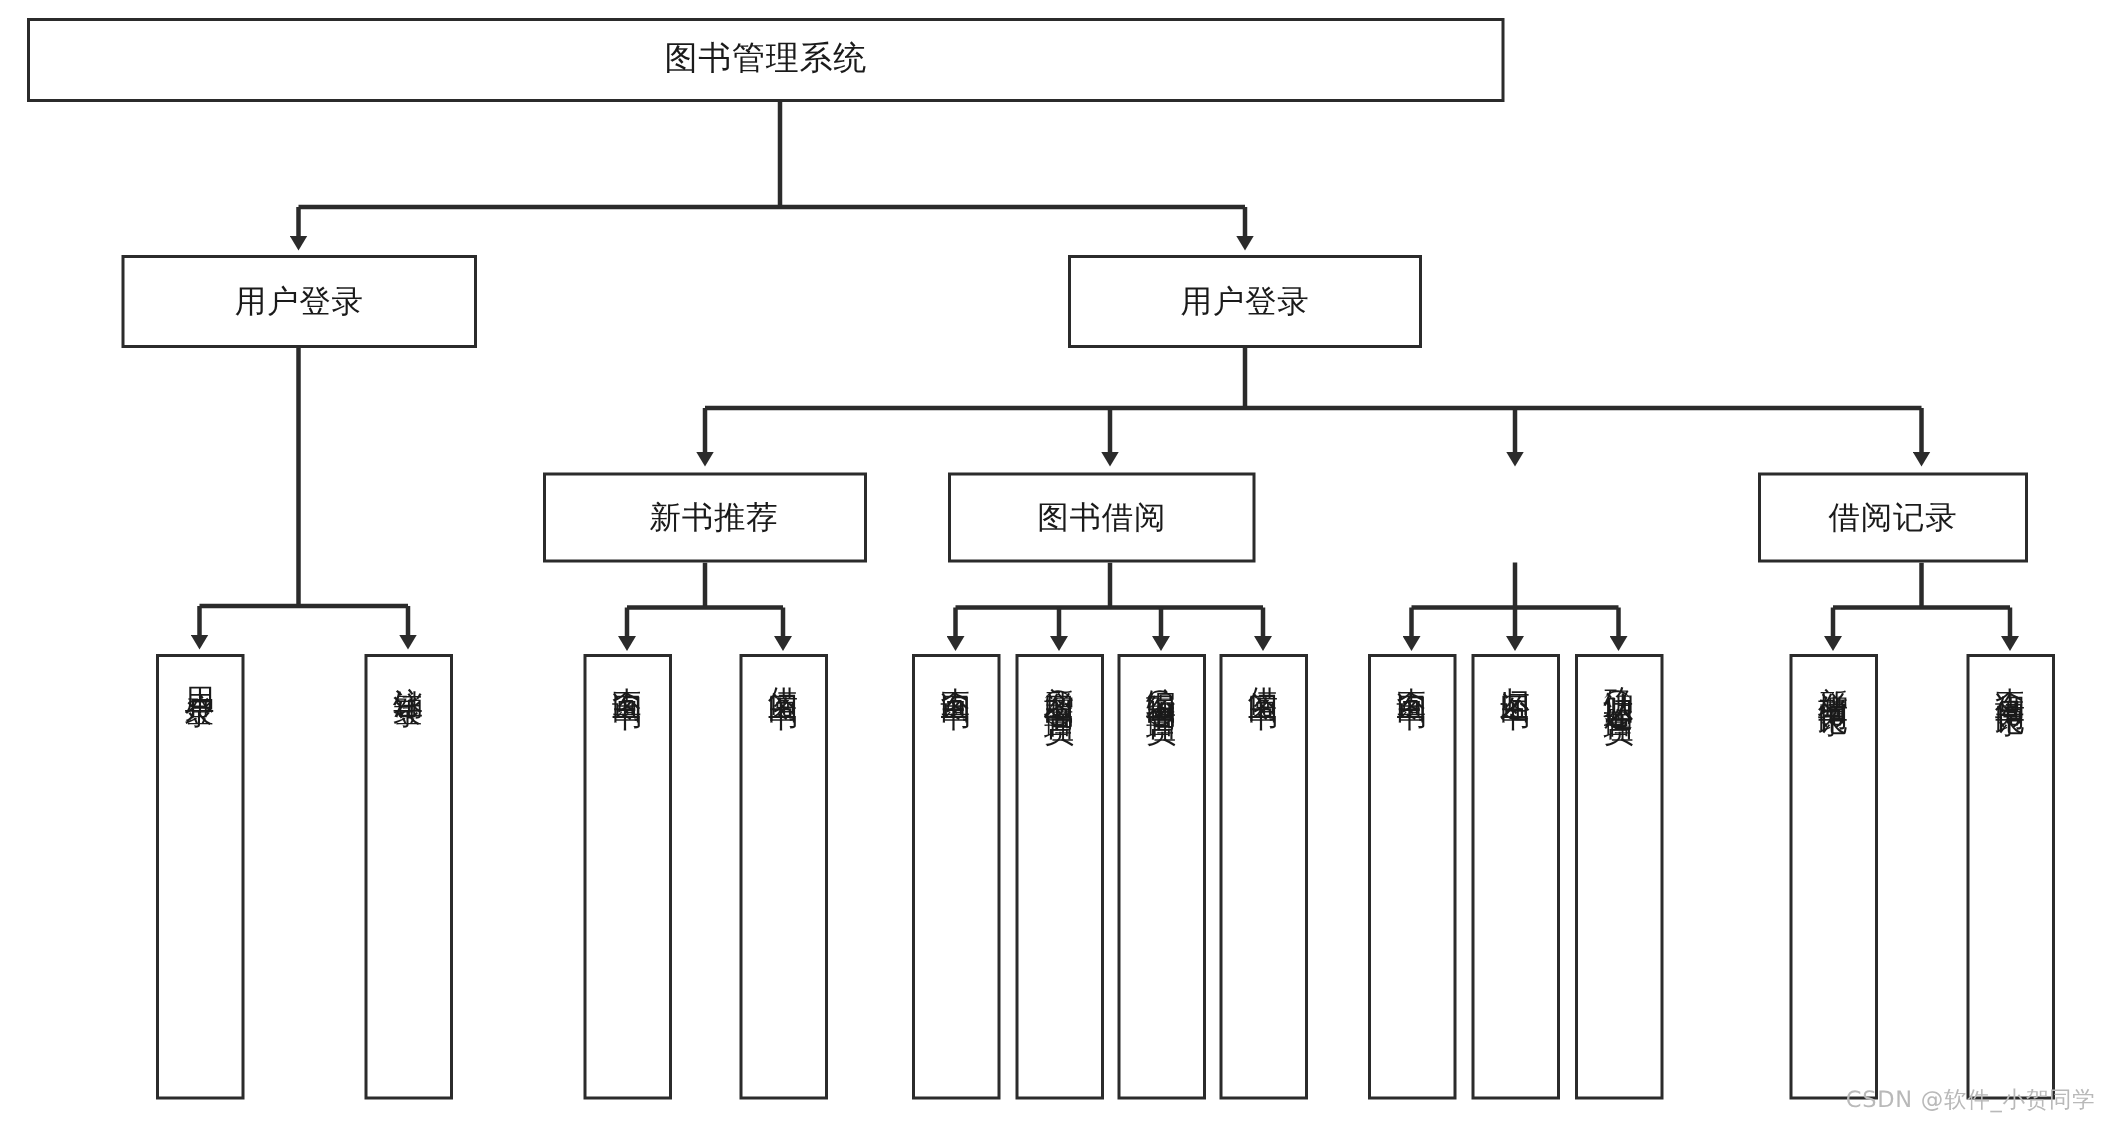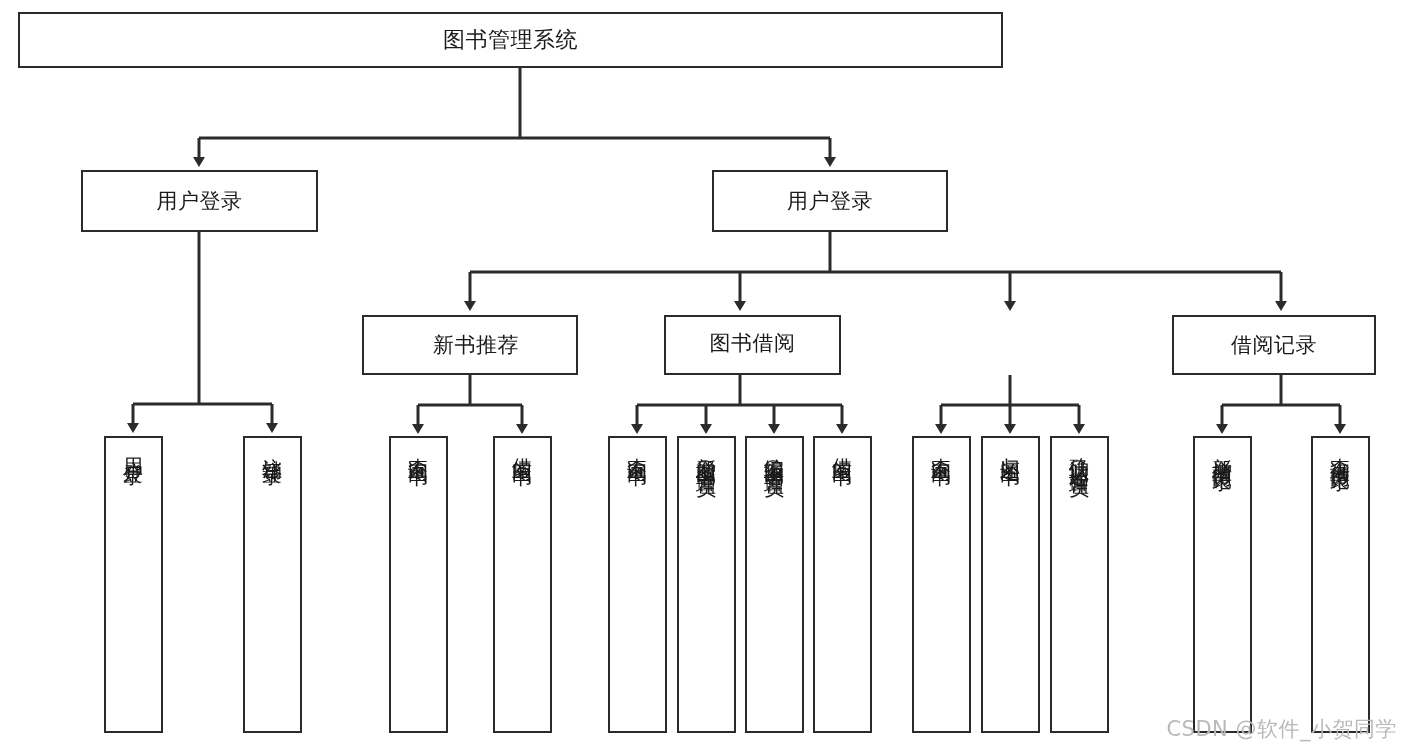--- a/index.html
+++ b/index.html
@@ -55,21 +55,21 @@
     writing-mode: vertical-rl;
     text-orientation: upright;
     font-size: 20px;
     letter-spacing: 3px;
     line-height: 1;
   }
   .watermark {
     position: absolute;
     right: 8px;
     bottom: 4px;
-    font-size: 21px;
+    font-size: 15px;
     color: #b9b9b9;
     letter-spacing: 0.5px;
     white-space: nowrap;
     font-family: "DejaVu Sans", "Liberation Sans", sans-serif;
   }
 </style>
 </head>
 <body>
 
 <div id="canvas">
@@ -133,26 +133,26 @@
   </div>
 
   <div class="node h-node" style="left:712px; top:170px; width:236px; height:62px;">
     <span class="node-label">用户登录</span>
   </div>
 
   <div class="node h-node" style="left:362px; top:315px; width:216px; height:60px;padding-left:12px;">
     <span class="node-label">新书推荐</span>
   </div>
 
-  <div class="node h-node" style="left:664px; top:315px; width:177px; height:60px;font-family:Liberation Mono, monospace;">
+  <div class="node h-node" style="left:632px; top:315px; width:205px; height:60px;">
     <span class="node-label">图书借阅</span>
   </div>
 
 
-  <div class="node h-node" style="left:1172px; top:315px; width:204px; height:60px;">
+  <div class="node h-node" style="left:1172px; top:315px; width:180px; height:60px;">
     <span class="node-label">借阅记录</span>
   </div>
 
   <div class="node leaf" style="left:104px; top:436px; width:59px; height:297px;">
     <span class="node-label">用户登录</span>
   </div>
   <div class="node leaf" style="left:243px; top:436px; width:59px; height:297px;">
     <span class="node-label">注销登录</span>
   </div>
 

